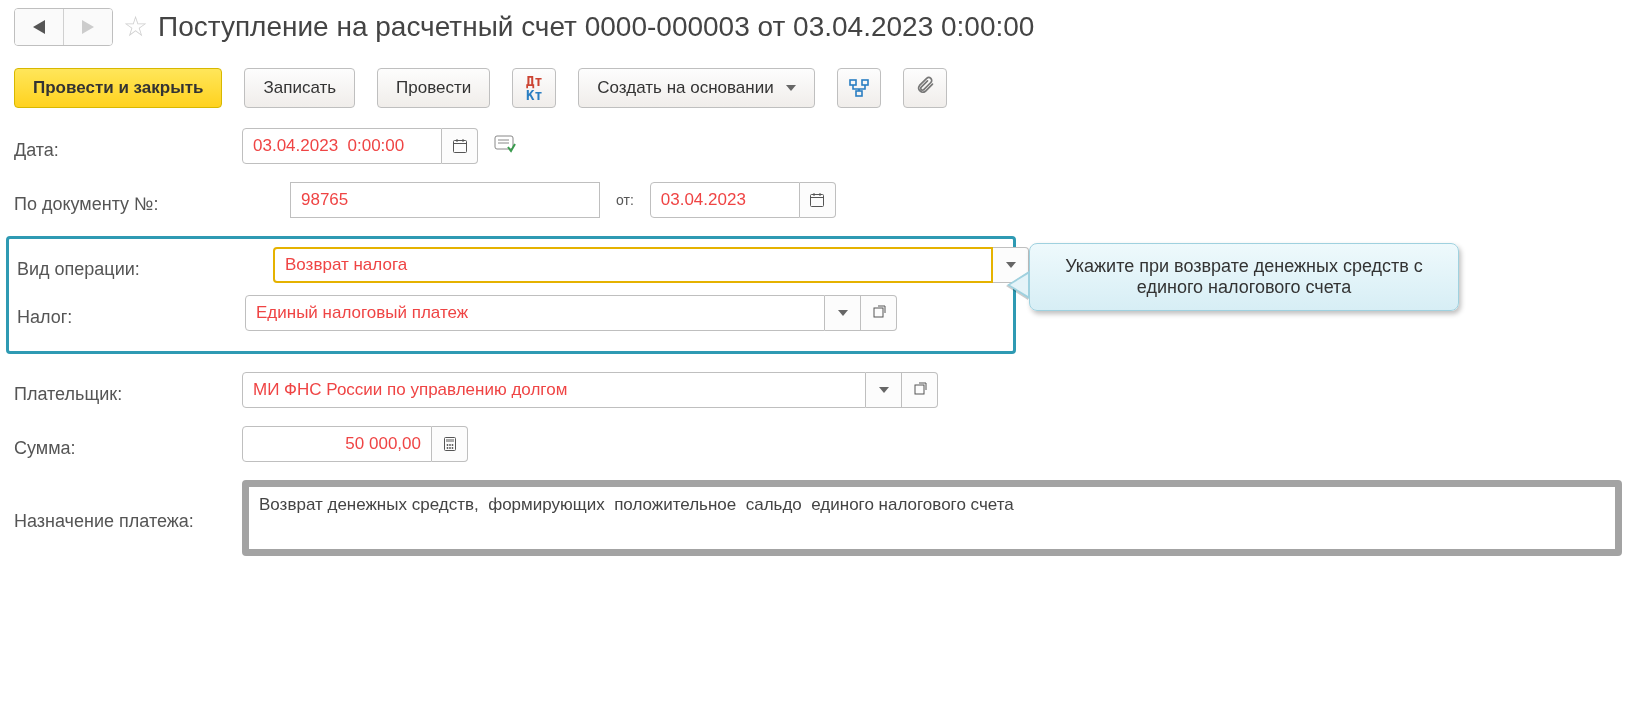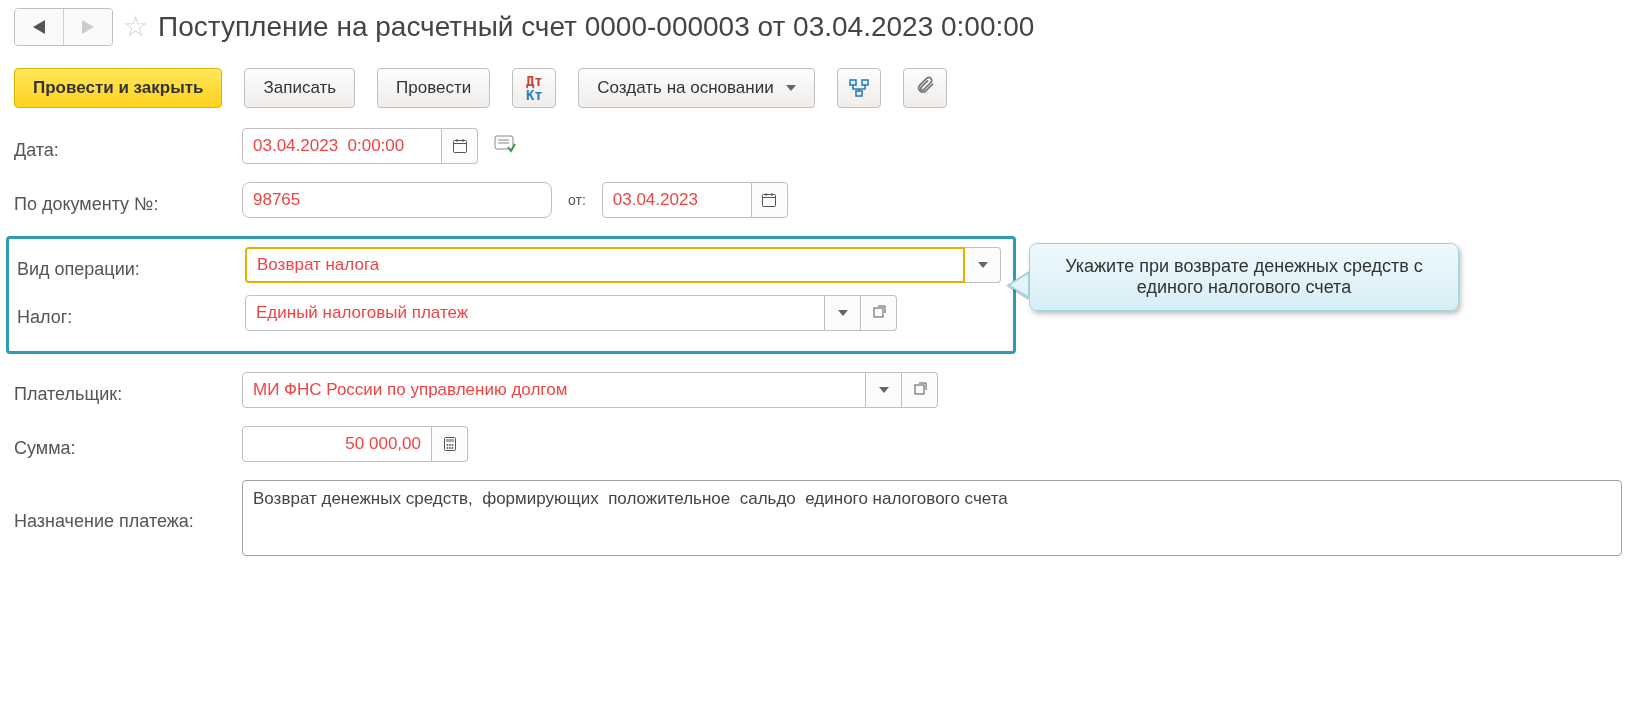--- a/index.html
+++ b/index.html
@@ -77,21 +77,21 @@
   .ctrl-group { display: inline-flex; }
   .textinput {
     height: 36px;
     border: 1px solid #bfbfbf;
     border-radius: 4px 0 0 4px;
     padding: 0 10px;
     font-size: 17px;
     color: #ef4444;
     background: #fff;
   }
-  .textinput.solo { border-radius: 8px; }
+  .textinput.solo { border-radius: 0; margin-left: 48px; }
   .addon {
     height: 36px; width: 36px;
     border: 1px solid #bfbfbf; border-left: none;
     border-radius: 0;
     display: inline-flex; align-items: center; justify-content: center;
     background: #fcfcfc;
     cursor: pointer;
     font-size: 15px; color: #555;
   }
   .addon.last { border-radius: 0 4px 4px 0; }
@@ -100,21 +100,21 @@
     width: 0; height: 0;
     border-left: 5px solid transparent;
     border-right: 5px solid transparent;
     border-top: 6px solid #666;
   }
   .note-ico { color: #4a8; font-size: 20px; cursor: pointer; }
   .sub-label { color: #555; font-size: 14px; }
 
   .textinput.right { text-align: right; }
   .textarea {
-    border: 1px solid #a3a3a3;
+    border: 7px solid #a3a3a3;
     border-radius: 4px;
     padding: 8px 10px;
     font-size: 17px;
     color: #444;
     background: #fff;
     width: 1380px;
     height: 76px;
     resize: none;
     font-family: inherit;
   }
@@ -261,21 +261,21 @@
       </span>
     </div>
   </div>
 
   <div class="hl-zone">
 
     <div class="form-row">
       <div class="form-label">Вид операции:</div>
       <div class="form-ctrl">
         <span class="ctrl-group">
-          <input class="textinput hl-input" style="width: 720px;" value="Возврат налога">
+          <input class="textinput hl-input" style="width: 720px; margin-left: 28px;" value="Возврат налога">
           <span class="addon last">
             <span class="small-caret"></span>
           </span>
         </span>
       </div>
     </div>
 
     <div class="form-row">
       <div class="form-label">Налог:</div>
       <div class="form-ctrl">

